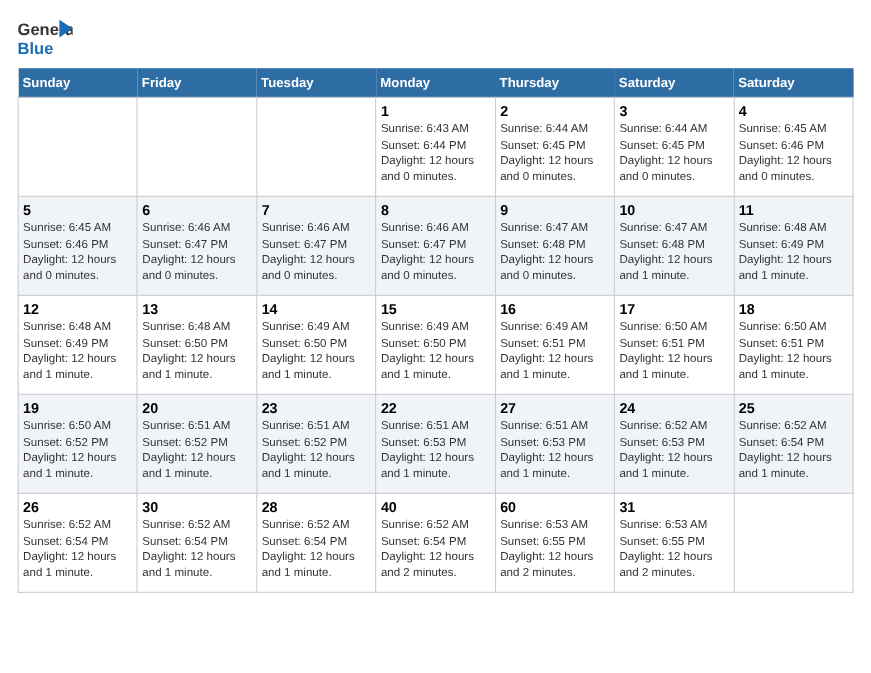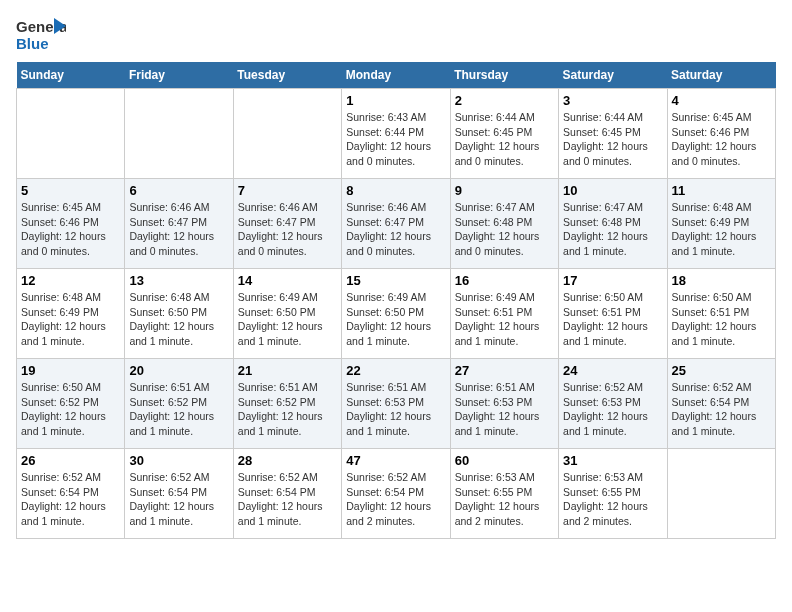--- a/index.html
+++ b/index.html
@@ -190,21 +190,21 @@
       <tr>
         <td>
           <span class="day-num">19</span>
           <div class="day-info">Sunrise: 6:50 AM<br>Sunset: 6:52 PM<br>Daylight: 12 hours<br>and 1 minute.</div>
         </td>
         <td>
           <span class="day-num">20</span>
           <div class="day-info">Sunrise: 6:51 AM<br>Sunset: 6:52 PM<br>Daylight: 12 hours<br>and 1 minute.</div>
         </td>
         <td>
-          <span class="day-num">21</span>
+          <span class="day-num">23</span>
           <div class="day-info">Sunrise: 6:51 AM<br>Sunset: 6:52 PM<br>Daylight: 12 hours<br>and 1 minute.</div>
         </td>
         <td>
           <span class="day-num">22</span>
           <div class="day-info">Sunrise: 6:51 AM<br>Sunset: 6:53 PM<br>Daylight: 12 hours<br>and 1 minute.</div>
         </td>
         <td>
           <span class="day-num">27</span>
           <div class="day-info">Sunrise: 6:51 AM<br>Sunset: 6:53 PM<br>Daylight: 12 hours<br>and 1 minute.</div>
         </td>
@@ -224,21 +224,21 @@
         </td>
         <td>
           <span class="day-num">30</span>
           <div class="day-info">Sunrise: 6:52 AM<br>Sunset: 6:54 PM<br>Daylight: 12 hours<br>and 1 minute.</div>
         </td>
         <td>
           <span class="day-num">28</span>
           <div class="day-info">Sunrise: 6:52 AM<br>Sunset: 6:54 PM<br>Daylight: 12 hours<br>and 1 minute.</div>
         </td>
         <td>
-          <span class="day-num">47</span>
+          <span class="day-num">40</span>
           <div class="day-info">Sunrise: 6:52 AM<br>Sunset: 6:54 PM<br>Daylight: 12 hours<br>and 2 minutes.</div>
         </td>
         <td>
           <span class="day-num">60</span>
           <div class="day-info">Sunrise: 6:53 AM<br>Sunset: 6:55 PM<br>Daylight: 12 hours<br>and 2 minutes.</div>
         </td>
         <td>
           <span class="day-num">31</span>
           <div class="day-info">Sunrise: 6:53 AM<br>Sunset: 6:55 PM<br>Daylight: 12 hours<br>and 2 minutes.</div>
         </td>

